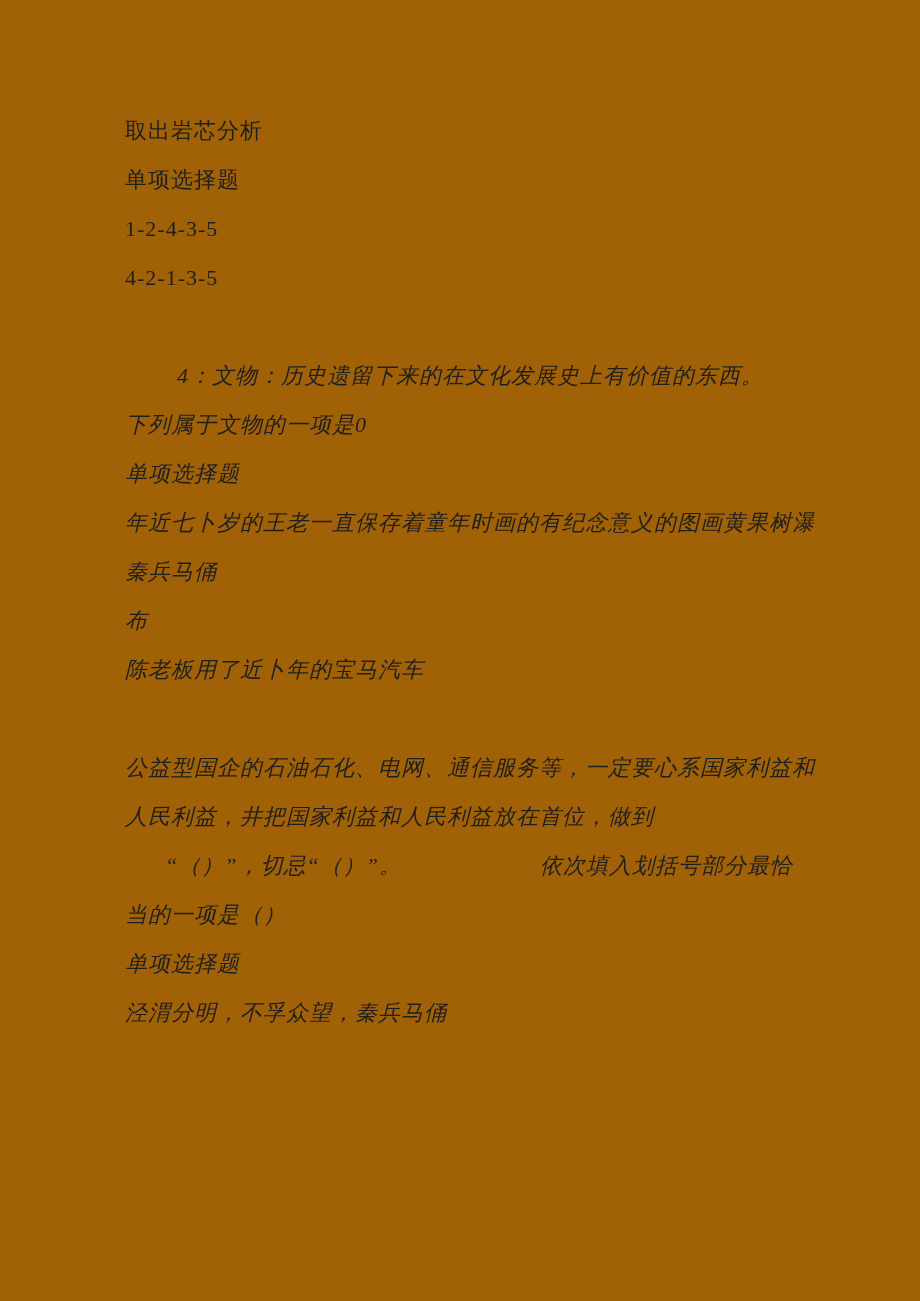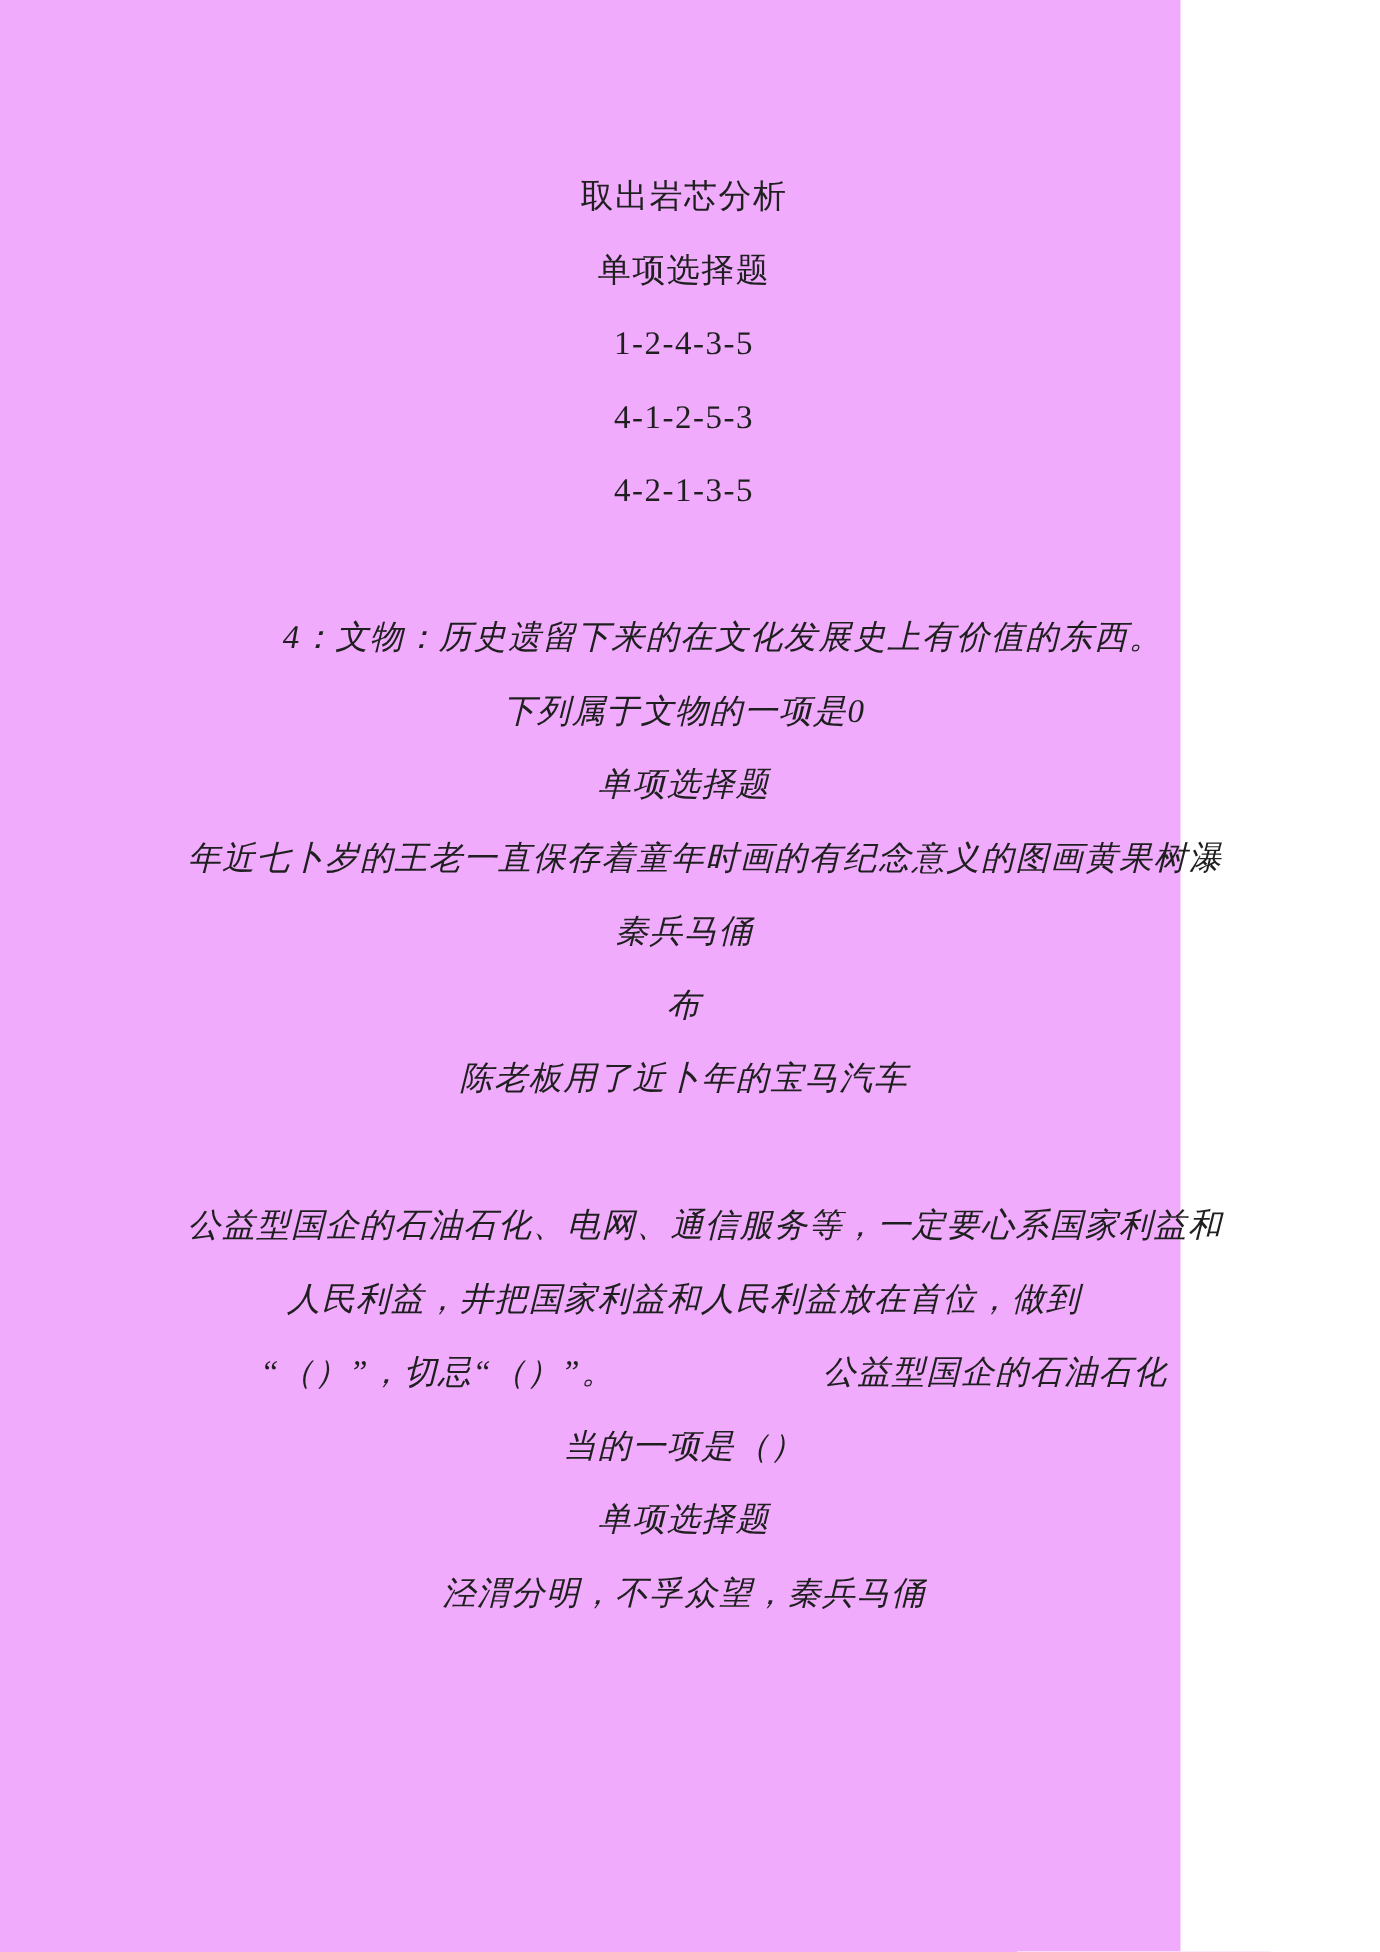--- a/index.html
+++ b/index.html
@@ -8,26 +8,25 @@
     background: #ffffff;
   }
   body {
     width: 920px;
     height: 1301px;
     overflow: hidden;
     font-family: "Liberation Serif", "DejaVu Serif", serif;
   }
   .doc-page {
     box-sizing: border-box;
-    width: 787px;
+    width: 920px;
     height: 1301px;
     padding: 106px 0 0 125px;
-    background: #f0abfc;
+    background: #a16207;
     color: #1f1f1f;
-    text-align: center;
   }
   .doc-line {
     margin: 0;
     height: 49px;
     line-height: 49px;
     font-size: 22px;
     letter-spacing: 1px;
     white-space: nowrap;
     color: #1f1f1f;
   }
@@ -44,36 +43,35 @@
 </style>
 </head>
 <body>
 
 <div class="doc-page">
 
   <div>
     <p class="doc-line">取出岩芯分析</p>
     <p class="doc-line">单项选择题</p>
     <p class="doc-line">1-2-4-3-5</p>
-    <p class="doc-line">4-1-2-5-3</p>
     <p class="doc-line">4-2-1-3-5</p>
   </div>
 
   <div class="question-block">
     <p class="doc-line q-indent">4：文物：历史遗留下来的在文化发展史上有价值的东西。</p>
     <p class="doc-line">下列属于文物的一项是0</p>
     <p class="doc-line">单项选择题</p>
     <p class="doc-line">年近七卜岁的王老一直保存着童年时画的有纪念意义的图画黄果树瀑</p>
     <p class="doc-line">秦兵马俑</p>
     <p class="doc-line">布</p>
     <p class="doc-line">陈老板用了近卜年的宝马汽车</p>
   </div>
 
   <div class="question-block">
     <p class="doc-line">公益型国企的石油石化、电网、通信服务等，一定要心系国家利益和</p>
     <p class="doc-line">人民利益，井把国家利益和人民利益放在首位，做到</p>
-    <p class="doc-line half-indent">“（）”，切忌“（）”。　　　　　　公益型国企的石油石化</p>
+    <p class="doc-line half-indent">“（）”，切忌“（）”。　　　　　　依次填入划括号部分最恰</p>
     <p class="doc-line">当的一项是（）</p>
     <p class="doc-line">单项选择题</p>
     <p class="doc-line">泾渭分明，不孚众望，秦兵马俑</p>
   </div>
 
 </div>
 
 </body></html>

